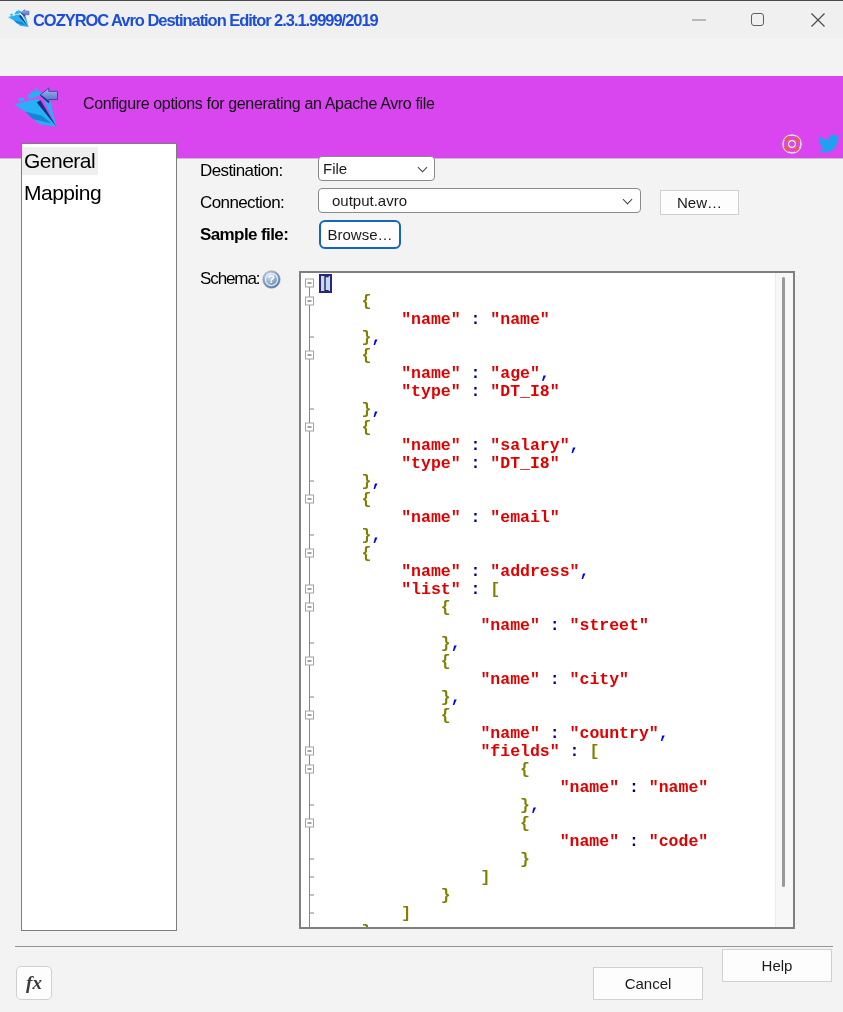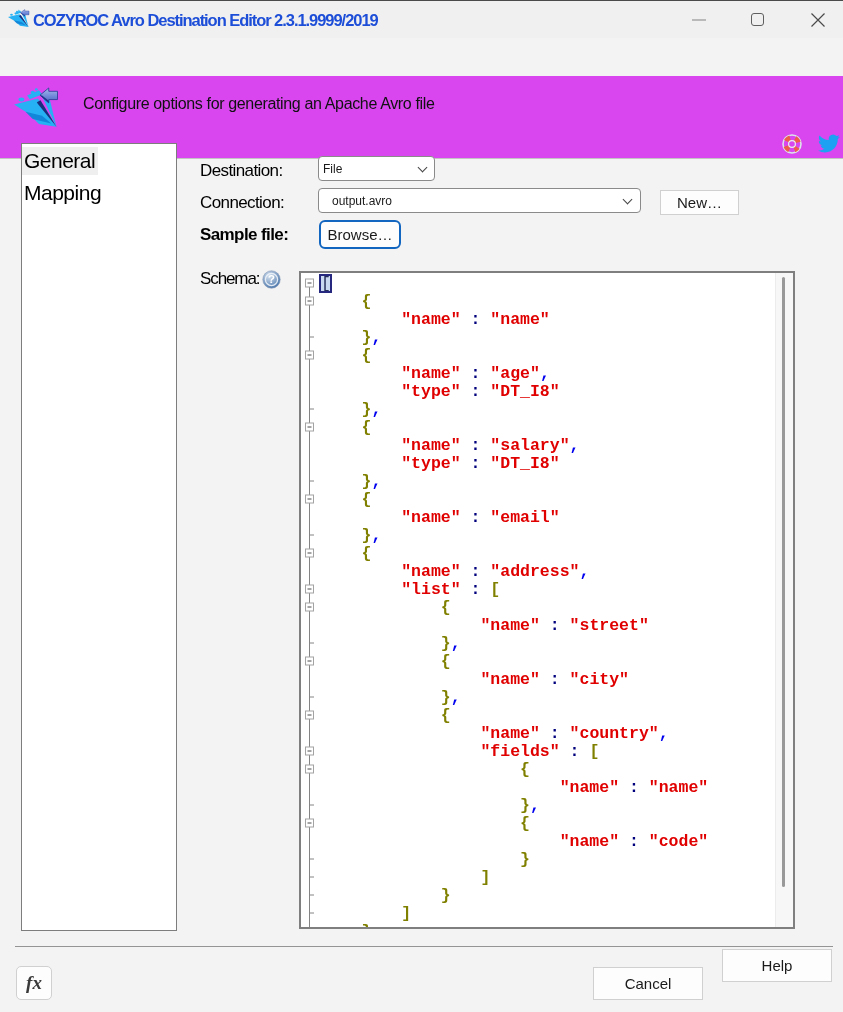--- a/index.html
+++ b/index.html
@@ -18,21 +18,21 @@
 #header { left:0; top:38px; width:843px; height:83px; background:#d946ef; border-bottom:1px solid #c4c4c4;margin-top:38px; }
 #headtext { left:83px; top:19px; font-size:16px; color:#111; letter-spacing:-0.35px; }
 
 
 #leftpanel { left:21px; top:143px; width:156px; height:788px; background:#fff; border:1px solid #7d7d7d; }
 .litem { font-size:21px; color:#000; padding:2px 3px 2px 2px; display:inline-block; margin-left:0px; letter-spacing:-0.5px; }
 .sel { background:#efefef; }
 
 .lbl { font-size:17px; color:#000; left:200px; letter-spacing:-0.6px; }
 
-.combo { background:#fff; border:1px solid #8a8a8a; border-radius:4px; font-size:12px; color:#1a1a1a; padding-left:4px; display:flex; align-items:center; }
+.combo { background:#fff; border:1px solid #8a8a8a; border-radius:4px; font-size:15px; color:#1a1a1a; padding-left:4px; display:flex; align-items:center; }
 .chev { position:absolute; width:7px; height:7px; border-right:1.2px solid #454545; border-bottom:1.2px solid #454545; transform:rotate(45deg); }
 
 .wbtn { background:#fdfdfd; border:1px solid #d0d0d0; border-radius:0; font-size:15px; color:#1a1a1a; display:flex; align-items:center; justify-content:center; font-family:"Liberation Sans",sans-serif; }
 
 #browse { border:2px solid #1366c0; border-radius:6px; }
 
 #helpicon { left:262px; top:270px; width:19px; height:19px; }
 
 
 #schema { left:299px; top:271px; width:496px; height:658px; border:2px solid #7f7f7f; background:#fff; overflow:hidden; }

